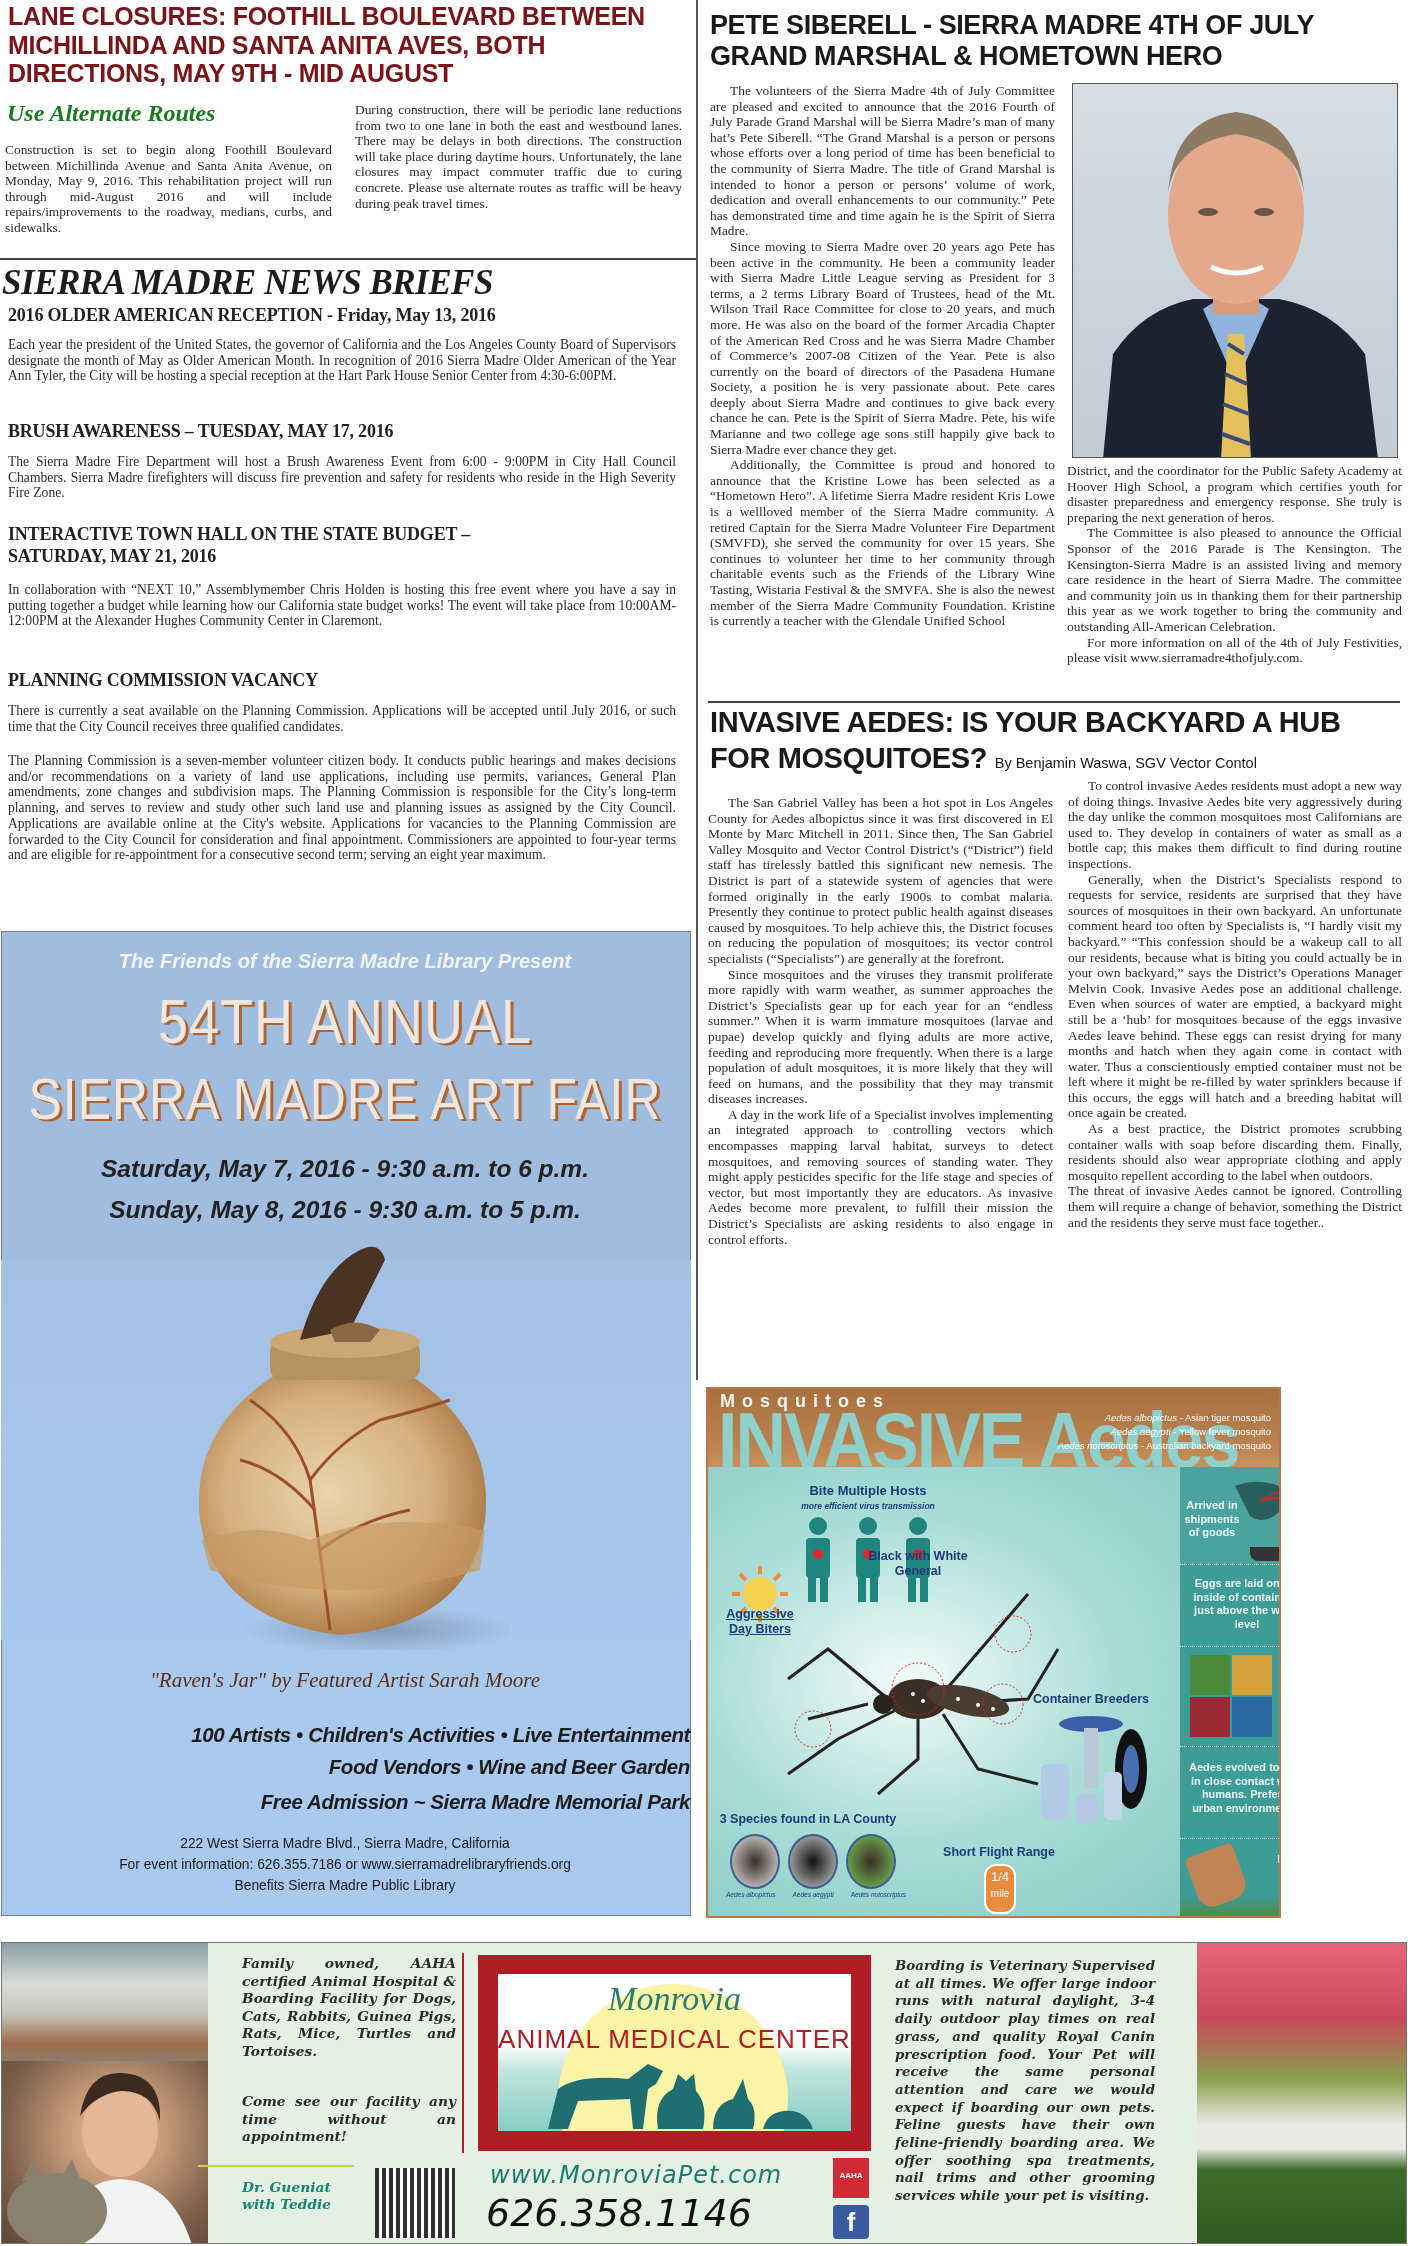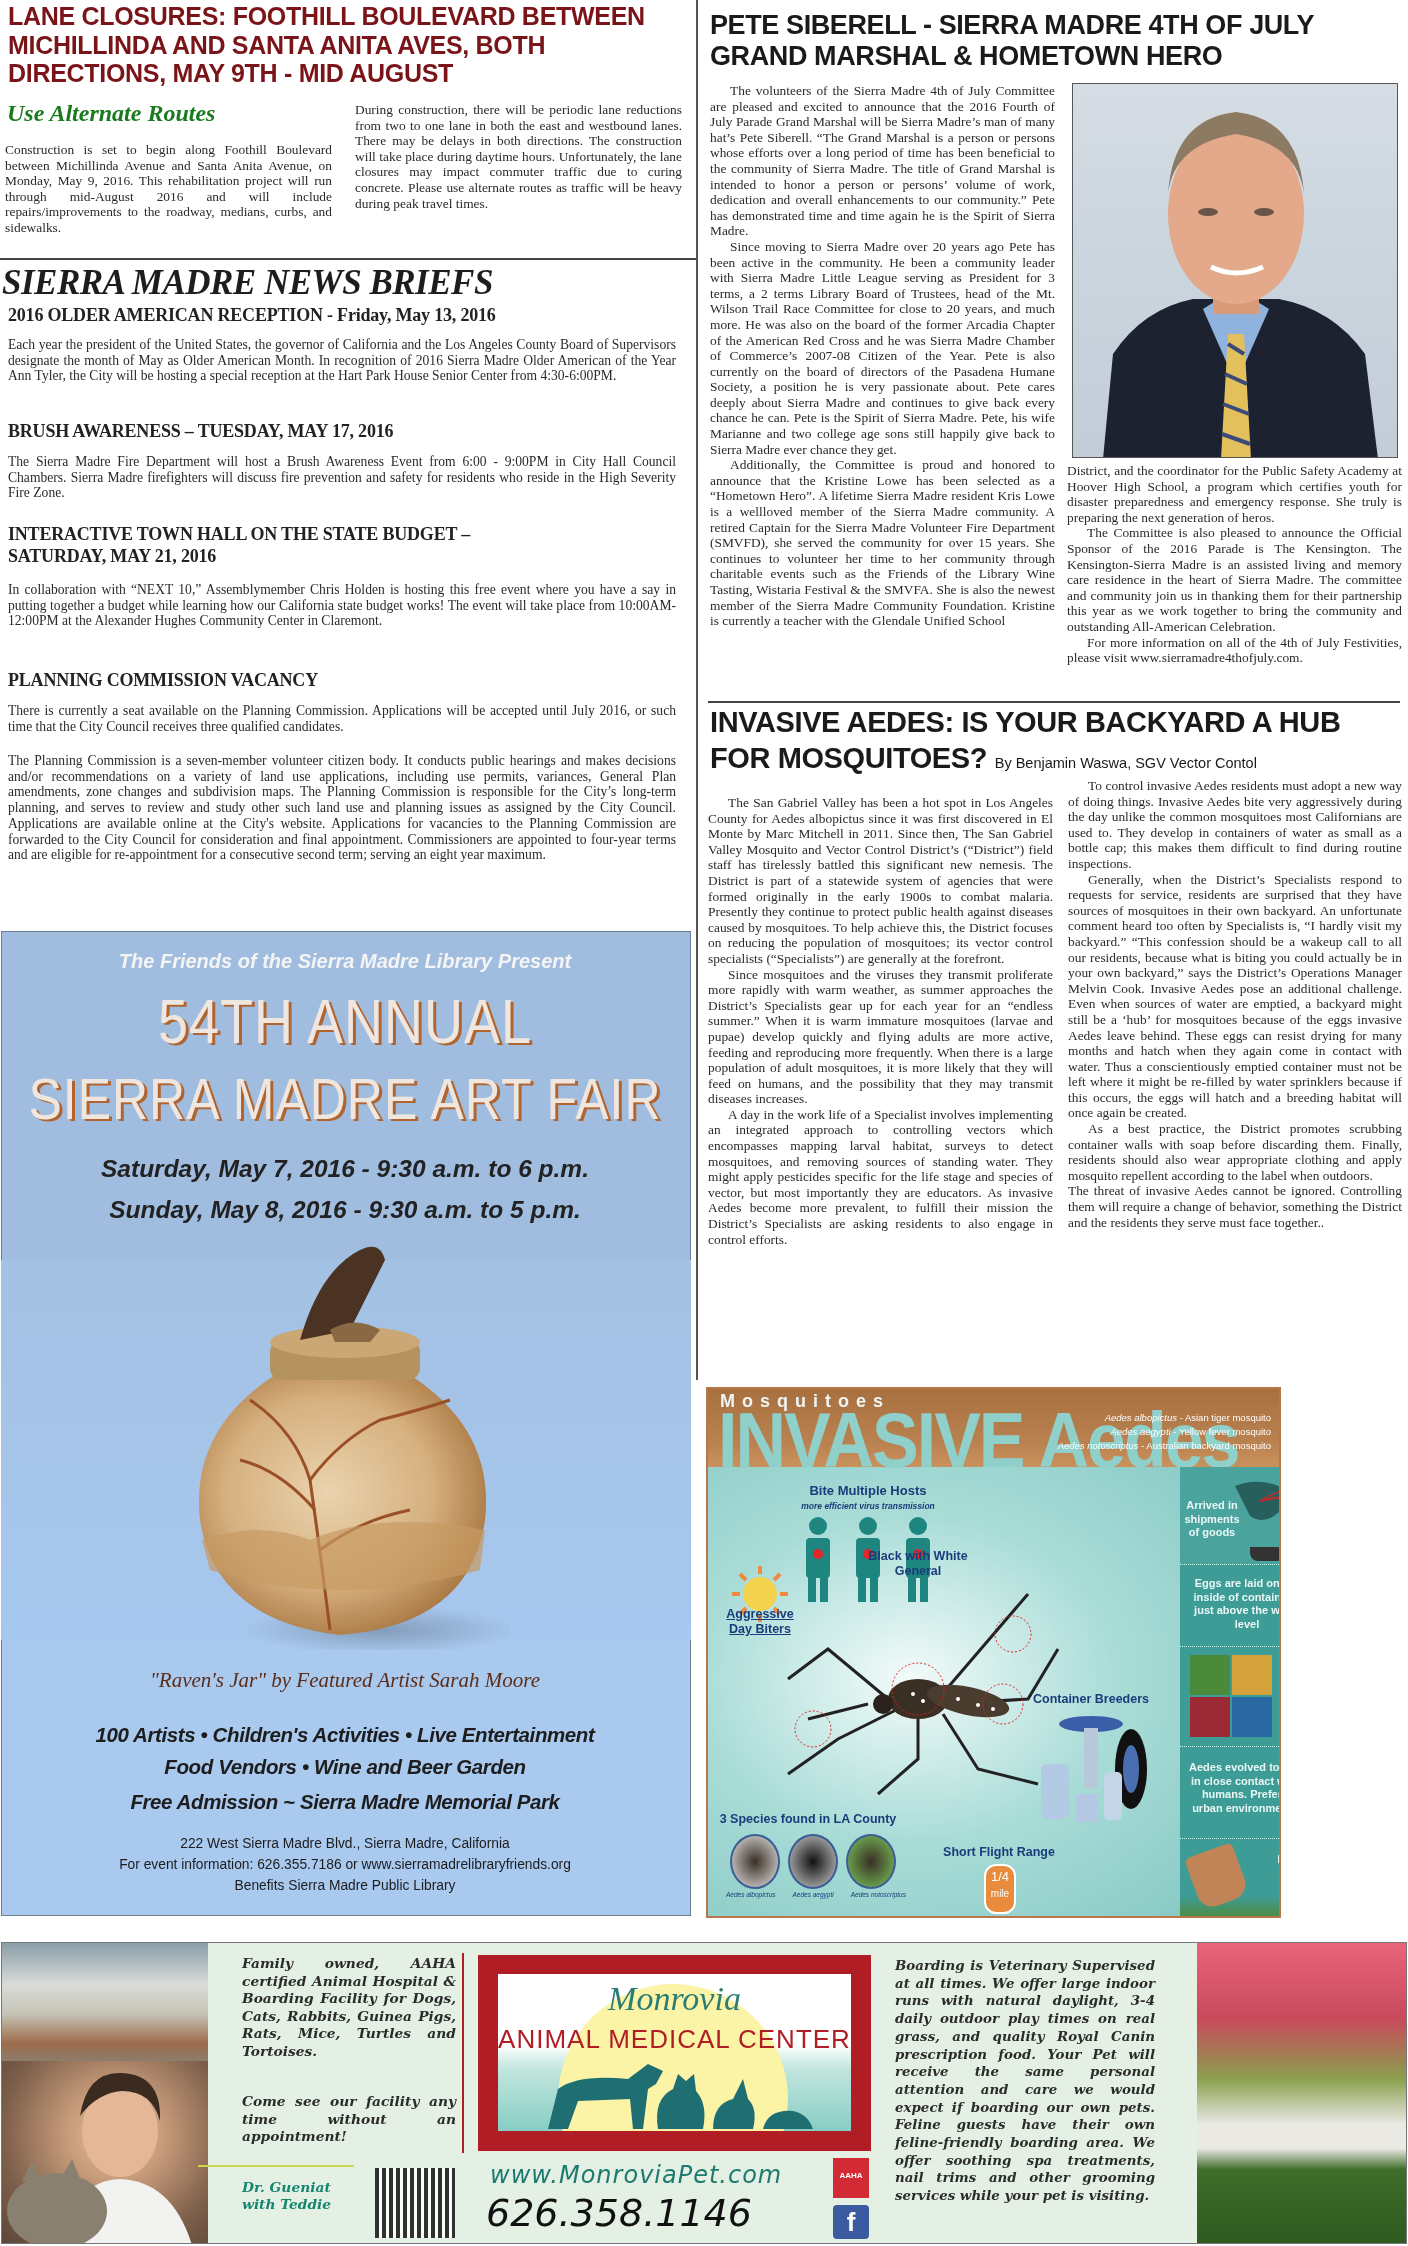--- a/index.html
+++ b/index.html
@@ -48,21 +48,21 @@
 .info-wlbl{font-family:"Liberation Sans",sans-serif;font-weight:bold;color:#eaf7f5;font-size:11px;line-height:13.5px;text-align:center;}
 
 
 #artfair{left:1px;top:931px;width:690px;height:432px;background:#a0bde0;border:1px solid #6f7f93;}
 #artfair2{left:1px;top:1260px;width:690px;height:400px;background:linear-gradient(180deg,#a3c1e3,#a7c8ef);}
 #artfair3{left:1px;top:1640px;width:690px;height:276px;background:#a9c9ef;border:1px solid #6f7f93;border-top:none;}
 #af-present{left:0;width:690px;top:950px;text-align:center;font-family:"Liberation Sans",sans-serif;font-weight:bold;font-style:italic;font-size:20px;color:#f4f4f4;}
 .af-big{left:0;width:690px;text-align:center;font-family:"Liberation Sans",sans-serif;font-size:54px;color:#efe7df;letter-spacing:1px;text-shadow:3px 2px 0 #b06530;transform:scaleY(1.15);}
 .af-date{left:0;width:690px;text-align:center;font-family:"Liberation Sans",sans-serif;font-weight:bold;font-style:italic;font-size:24.5px;color:#222;}
 #af-caption{left:0;width:690px;top:1668px;text-align:center;font-family:"Liberation Serif",serif;font-style:italic;font-size:21px;color:#5c2d18;}
-.af-feat{left:0;width:690px;text-align:center;font-family:"Liberation Sans",sans-serif;font-weight:bold;font-style:italic;font-size:20.5px;color:#1d1d1d;letter-spacing:-0.4px;}
+.af-feat{left:0;width:690px;text-align:right;font-family:"Liberation Sans",sans-serif;font-weight:bold;font-style:italic;font-size:20.5px;color:#1d1d1d;letter-spacing:-0.4px;}
 .af-info{left:0;width:690px;text-align:center;font-family:"Liberation Sans",sans-serif;font-size:13.8px;color:#1d1d1d;}
 
 
 #vet{left:1px;top:1942px;width:1406px;height:302px;border:1px solid #777;background:#e4f0e4;overflow:hidden;}
 #vet-photo1{left:0;top:0;width:206px;height:118px;background:linear-gradient(180deg,#8a9ea8 0%,#d9dcd8 35%,#c6c4b6 60%,#9e6b4c 85%,#8c7d6a 100%);}
 #vet-photo2{left:0;top:118px;width:206px;height:184px;background:radial-gradient(ellipse at 55% 40%,#e7c3a6 0%,#c79b7a 30%,#7d5f4a 70%,#5b4638 100%);}
 #vet-txt1{left:240px;top:12px;width:214px;font-family:"DejaVu Serif",serif;font-style:italic;font-weight:bold;font-size:13.8px;line-height:17.5px;color:#2b2b2b;text-align:justify;}
 #vet-drname{left:240px;top:236px;font-family:"DejaVu Serif",serif;font-style:italic;font-weight:bold;font-size:13.8px;line-height:17px;color:#14866f;}
 #vet-qr{left:373px;top:225px;width:80px;height:70px;background:repeating-linear-gradient(90deg,#111 0 4px,#fff 4px 7px),#fff;opacity:.85;}
 #vet-logo{left:476px;top:12px;width:393px;height:196px;background:#b01d25;}

